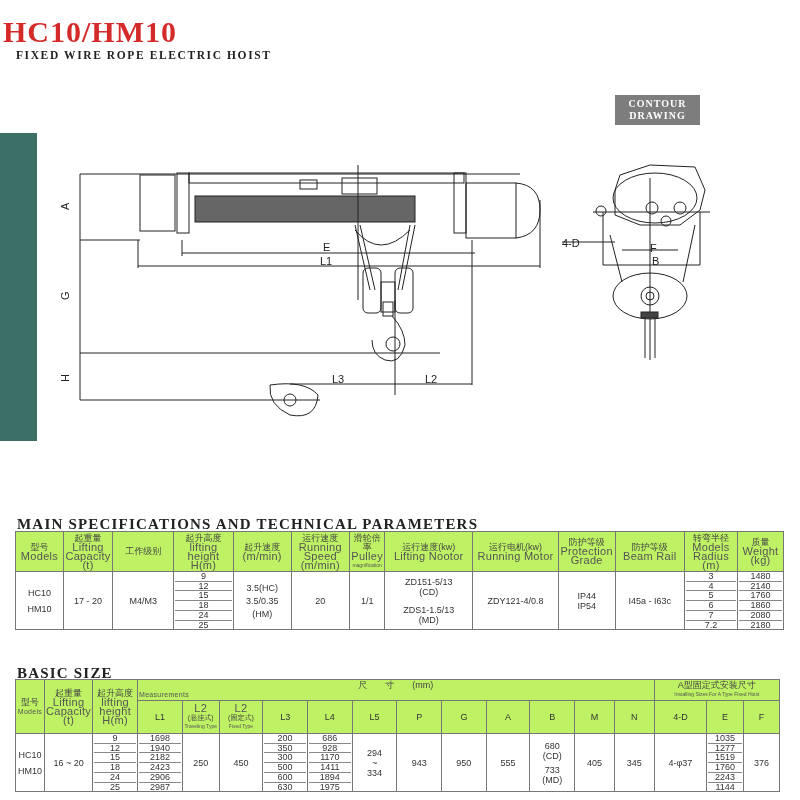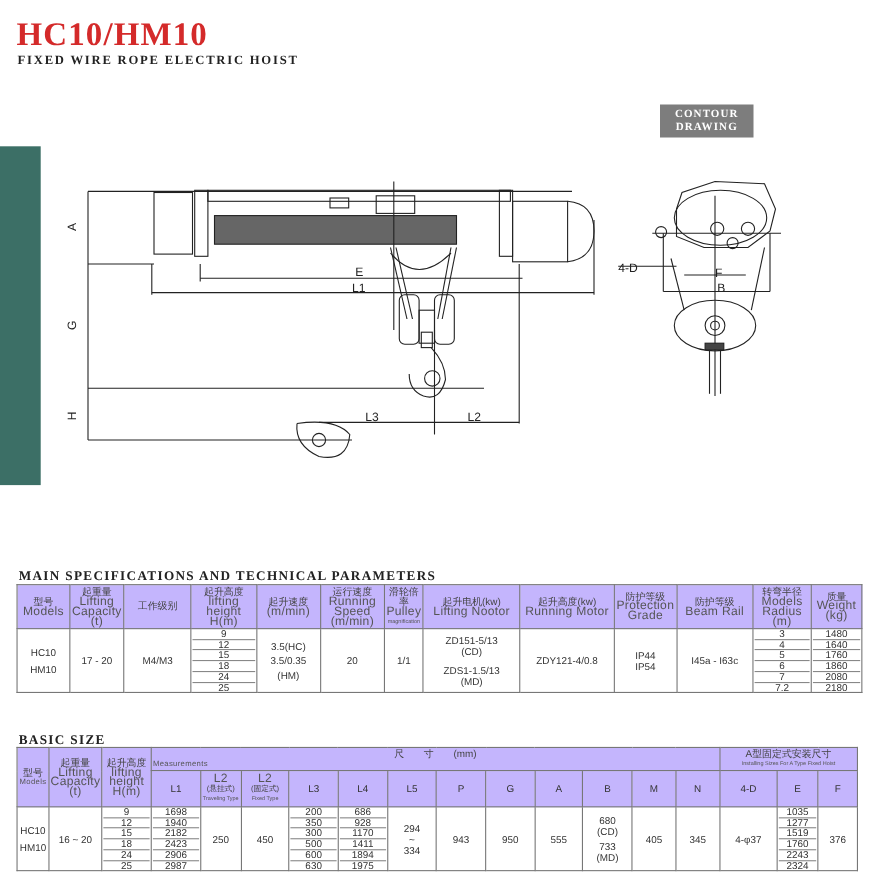--- a/index.html
+++ b/index.html
@@ -1,31 +1,31 @@
 <!DOCTYPE html>
 <html><head>
 <meta charset="utf-8">
 <style>
   * { box-sizing: border-box; margin: 0; padding: 0; }
   html, body { width: 800px; height: 800px; background: #ffffff; overflow: hidden; }
   body { position: relative; font-family: "Liberation Sans", sans-serif; color: #222; }
 
-  .title { position: absolute; left: 15px; top: 17px; font-family: "Liberation Serif", serif; font-weight: bold; font-size: 30px; color: #d42a2a; letter-spacing: 1px; line-height: 1; }
+  .title { position: absolute; left: 3px; top: 17px; font-family: "Liberation Serif", serif; font-weight: bold; font-size: 30px; color: #d42a2a; letter-spacing: 1px; line-height: 1; }
   .subtitle { position: absolute; left: 16px; top: 49px; font-family: "Liberation Serif", serif; font-weight: bold; font-size: 11.5px; color: #222; letter-spacing: 1.6px; }
 
   .teal-bar { position: absolute; left: 0; top: 133px; width: 37px; height: 308px; background: #3c6f66; }
 
-  .contour-badge { position: absolute; left: 600px; top: 95px; width: 85px; height: 30px; background: #7d7d7d; color: #fff; font-family: "Liberation Serif", serif; font-weight: bold; font-size: 10px; letter-spacing: 1px; text-align: center; line-height: 12px; padding-top: 3px; }
+  .contour-badge { position: absolute; left: 615px; top: 95px; width: 85px; height: 30px; background: #7d7d7d; color: #fff; font-family: "Liberation Serif", serif; font-weight: bold; font-size: 10px; letter-spacing: 1px; text-align: center; line-height: 12px; padding-top: 3px; }
 
   .drawing { position: absolute; left: 0; top: 140px; width: 800px; height: 290px; }
 
-  .section-title { position: absolute; font-family: "Liberation Serif", serif; font-weight: bold; font-size: 12px; letter-spacing: 1.2px; color: #222; }
+  .section-title { position: absolute; font-family: "Liberation Serif", serif; font-weight: bold; font-size: 15px; letter-spacing: 1.2px; color: #222; }
 
   table.spec { position: absolute; border-collapse: collapse; font-size: 9px; color: #333; }
-  table.spec th { background: #c4b5fd; border: 1px solid #777; font-weight: normal; text-align: center; vertical-align: middle; line-height: 9px; padding: 1px 1px; }
+  table.spec th { background: #bef264; border: 1px solid #777; font-weight: normal; text-align: center; vertical-align: middle; line-height: 9px; padding: 1px 1px; }
   table.spec td { border: 1px solid #777; text-align: center; vertical-align: middle; line-height: 10px; padding: 0 1px; background: #fff; }
   table.spec .cn { display: block; font-size: 9px; color: #444; }
   table.spec .en { display: block; font-size: 11px; color: #555; letter-spacing: .3px; }
   table.spec .tiny { display: block; font-size: 5px; color: #555; }
   .stack { display: flex; flex-direction: column; width: 100%; }
   .stack span { display: block; border-bottom: 1px solid #888; font-size: 9px; line-height: 8.7px; }
   .stack span:last-child { border-bottom: none; }
   td.stackcell { padding: 0 3px; }
 </style>
 </head>
@@ -170,25 +170,25 @@
           <span class="cn">运行速度</span>
           <span class="en">Running Speed</span>
           <span class="en">(m/min)</span>
         </th>
     <th>
           <span class="cn">滑轮倍率</span>
           <span class="en">Pulley</span>
           <span class="tiny">magnification</span>
         </th>
     <th>
-          <span class="cn">起升电机(kw)</span>
+          <span class="cn">运行速度(kw)</span>
           <span class="en">Lifting Nootor</span>
         </th>
     <th>
-          <span class="cn">起升高度(kw)</span>
+          <span class="cn">运行电机(kw)</span>
           <span class="en">Running Motor</span>
         </th>
     <th>
           <span class="cn">防护等级</span>
           <span class="en">Protection Grade</span>
         </th>
     <th>
           <span class="cn">防护等级</span>
           <span class="en">Beam Rail</span>
         </th>
@@ -245,21 +245,21 @@
             <span>4</span>
             <span>5</span>
             <span>6</span>
             <span>7</span>
             <span>7.2</span>
     </div>
         </td>
     <td class="stackcell">
           <div class="stack">
       <span>1480</span>
-            <span>1640</span>
+            <span>2140</span>
             <span>1760</span>
             <span>1860</span>
             <span>2080</span>
             <span>2180</span>
     </div>
         </td>
   </tr>
 </tbody>
   </table>
 
@@ -401,19 +401,19 @@
     <td>405</td>
     <td>345</td>
     <td>4-φ37</td>
     <td class="stackcell">
           <div class="stack">
       <span>1035</span>
             <span>1277</span>
             <span>1519</span>
             <span>1760</span>
             <span>2243</span>
-            <span>2324</span>
+            <span>1144</span>
     </div>
         </td>
     <td>376</td>
   </tr>
 </tbody>
   </table>
 
 </body></html>

